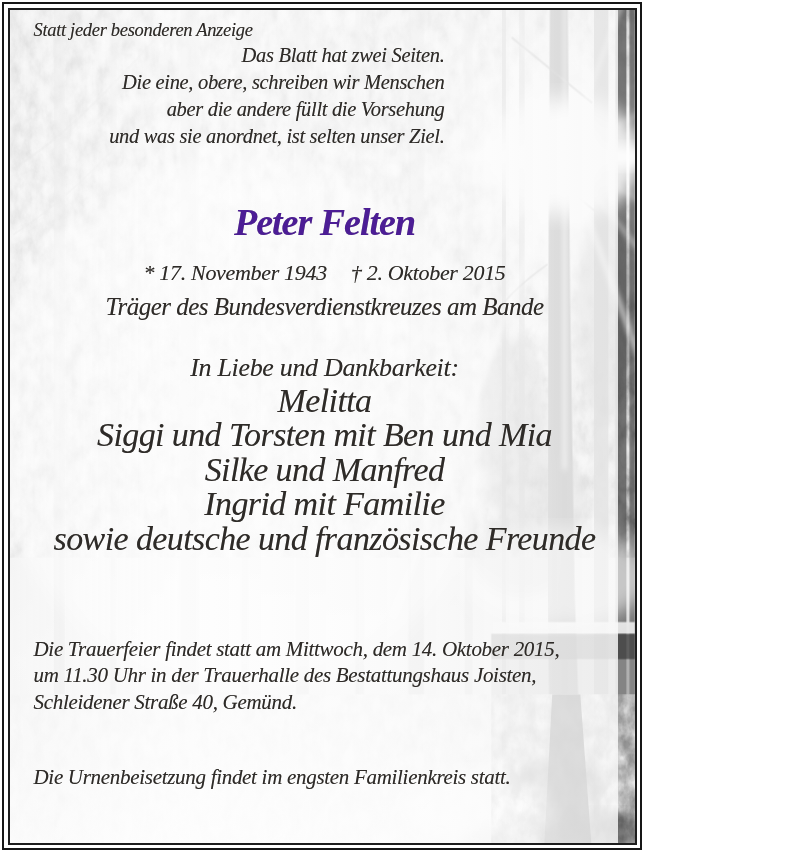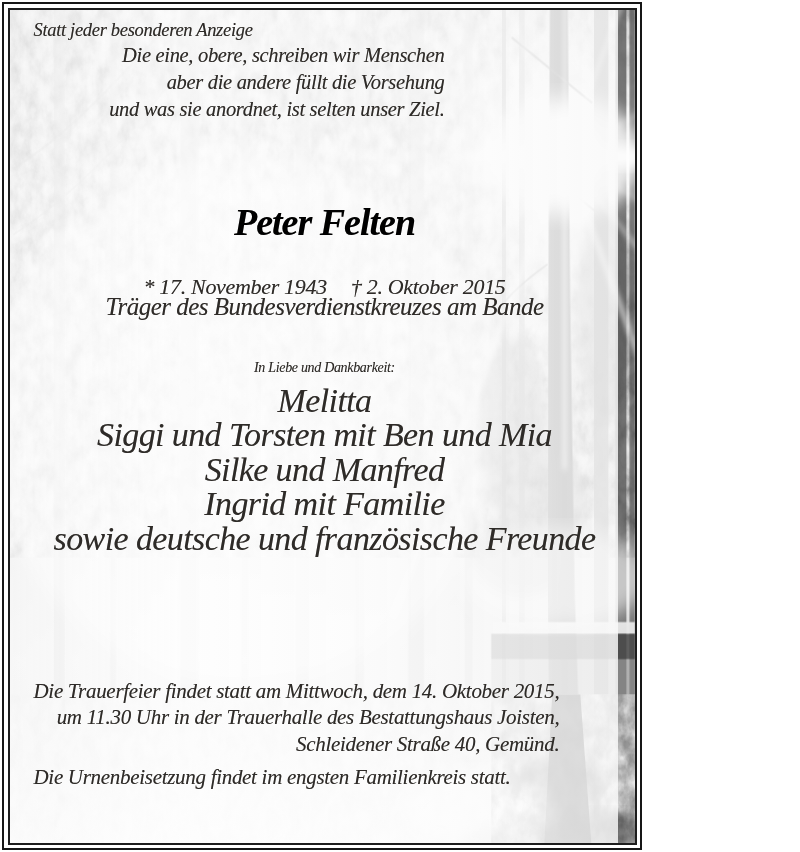--- a/index.html
+++ b/index.html
@@ -17,28 +17,28 @@
       rgba(254,254,254,0.90) 28%,
       rgba(253,253,253,0.88) 60%,
       rgba(249,249,249,0.84) 100%);
   }
   .content{position:absolute;inset:0;z-index:3;font-style:italic;color:#2e2b28;letter-spacing:-0.02em;}
   .content div,.content span{text-shadow:0 0 0.6px rgba(62,57,52,0.45);}
   .preline{position:absolute;left:24px;top:8px;font-size:18.5px;line-height:24px;white-space:nowrap;}
   .poem{position:absolute;top:32px;right:190px;text-align:right;font-size:20.5px;line-height:27px;}
   .poem-line{white-space:nowrap;}
   .cc{position:absolute;left:0;width:630px;text-align:center;white-space:nowrap;}
-  .name{top:189px;font-size:38px;font-weight:700;letter-spacing:-1px;color:#000000;line-height:46px;}
-  .dates{top:248px;font-size:22px;line-height:30px;display:flex;justify-content:center;gap:24px;margin-top:14px;}
+  .name{top:189px;font-size:38px;font-weight:700;letter-spacing:-1px;color:#4c1d95;line-height:46px;}
+  .dates{top:248px;font-size:22px;line-height:30px;display:flex;justify-content:center;gap:24px;}
   .honor{top:280px;font-size:25px;line-height:33px;letter-spacing:-0.5px;}
-  .intro{top:344px;font-size:14px;line-height:28px;}
+  .intro{top:344px;font-size:26px;line-height:28px;}
   .mourners{top:374px;font-size:34px;line-height:34.5px;letter-spacing:-0.6px;}
   .address{top:612px;font-size:23px;line-height:31px;letter-spacing:-0.4px;}
   .leftpar{position:absolute;left:24px;font-size:21px;line-height:26.8px;letter-spacing:-0.3px;}
-  .funeral{top:668px;text-align:right;}
+  .funeral{top:626px;}
   .urn{top:754px;}
   .flowers{top:790px;}
   .leftpar div{white-space:nowrap;}
 </style>
 </head>
 <body>
 
 <div class="card">
 
   <div class="inner">
@@ -174,20 +174,21 @@
       </g>
     </svg>
 
     <div class="fade-overlay"></div>
 
     <div class="content">
 
       <div class="preline">Statt jeder besonderen Anzeige</div>
 
       <div class="poem">
+        <div class="poem-line">Das Blatt hat zwei Seiten.</div>
         <div class="poem-line">Die eine, obere, schreiben wir Menschen</div>
         <div class="poem-line">aber die andere füllt die Vorsehung</div>
         <div class="poem-line">und was sie anordnet, ist selten unser Ziel.</div>
       </div>
 
       <div class="cc name">Peter Felten</div>
 
       <div class="cc dates">
         <span>* 17. November 1943</span>
         <span>† 2. Oktober 2015</span>

